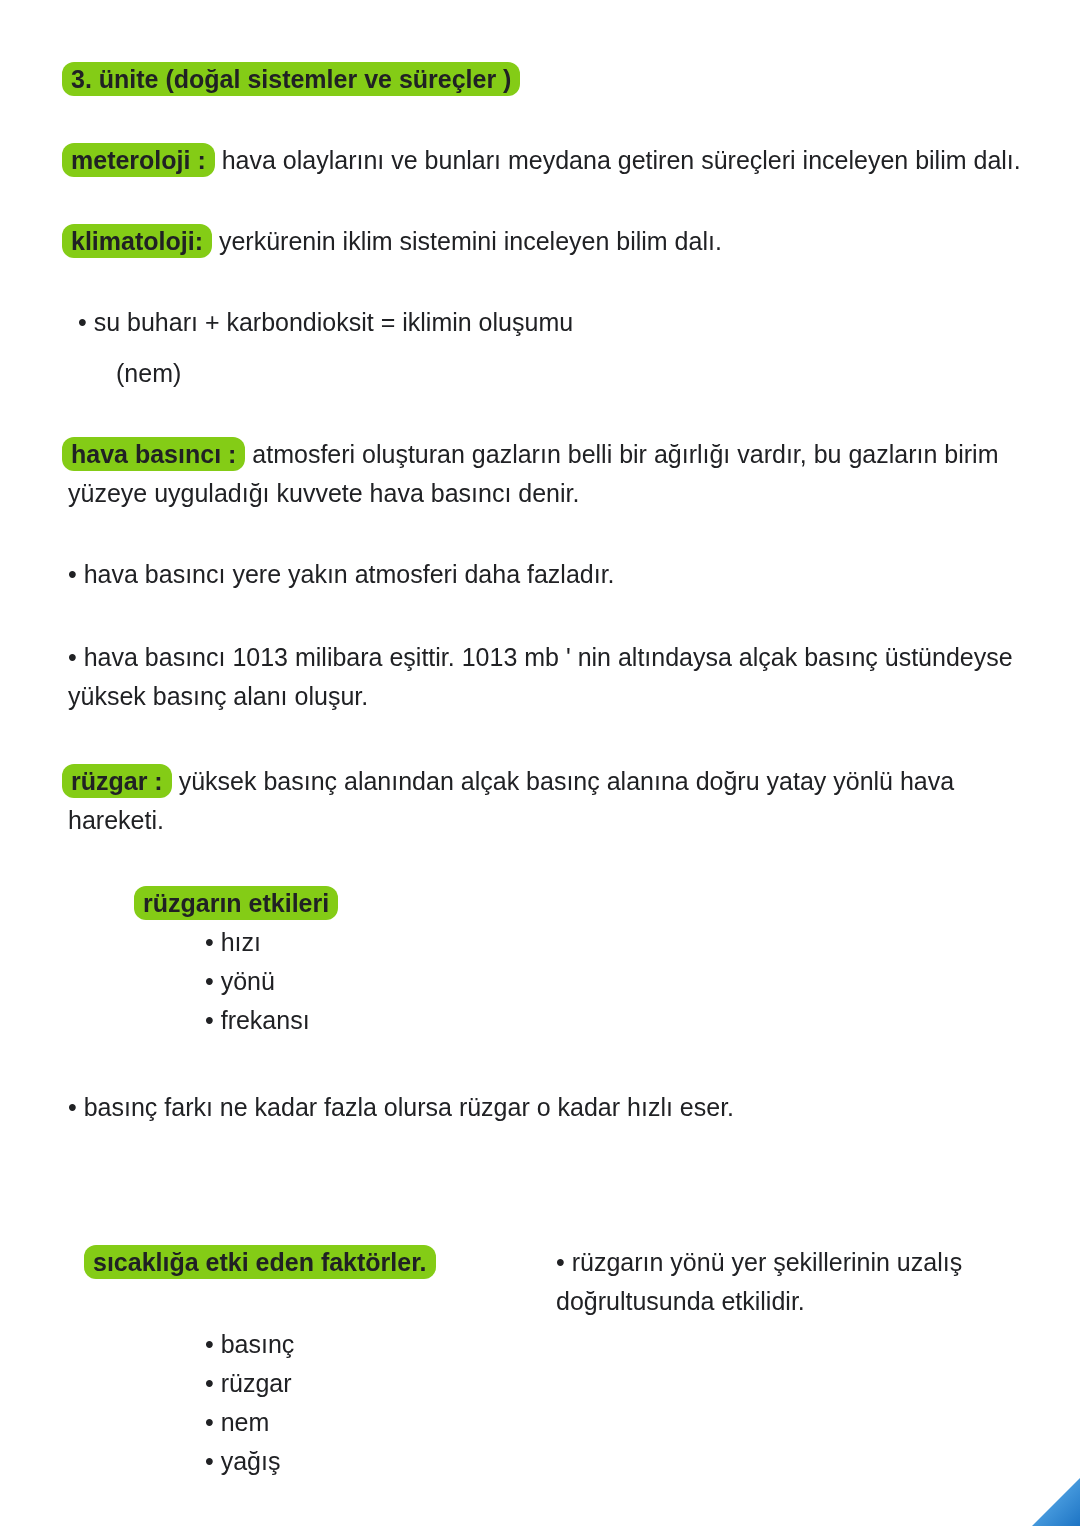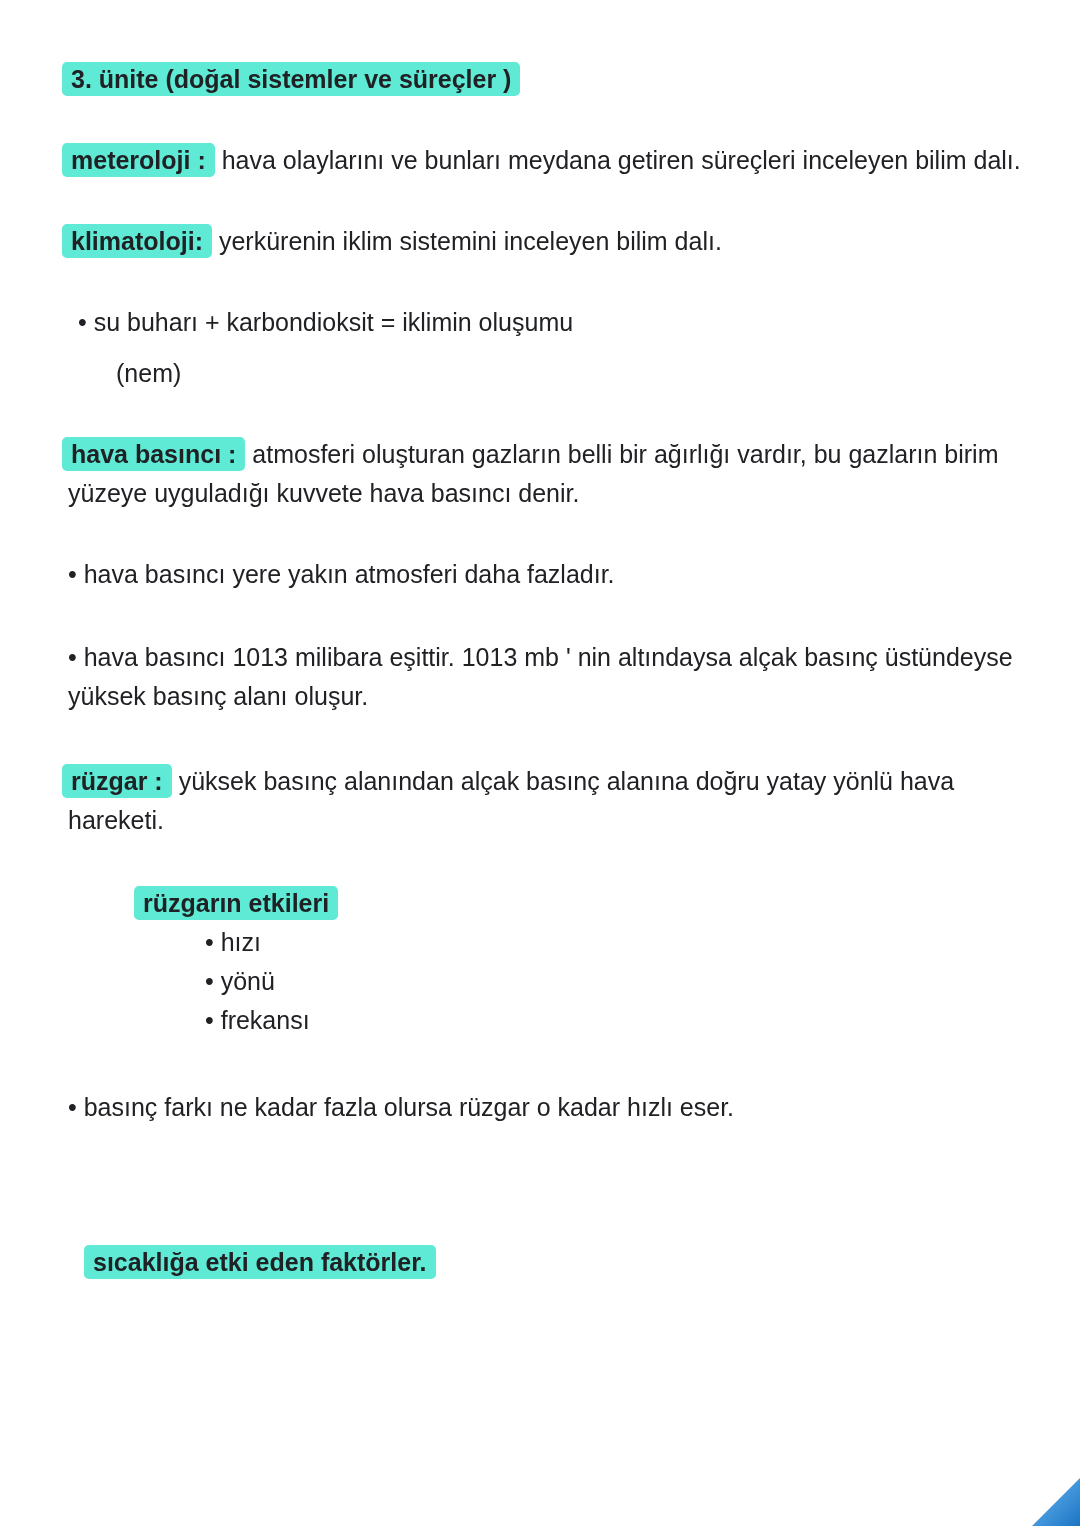--- a/index.html
+++ b/index.html
@@ -17,22 +17,22 @@
     overflow:hidden;
   }
   .content { padding:60px 38px 0 68px; }
   .block { margin-bottom:42px; }
   .mb-4  { margin-bottom:4px; }
   .mb-44 { margin-bottom:44px; }
   .mb-46 { margin-bottom:46px; }
   .mb-48 { margin-bottom:48px; }
   .mb-80 { margin-bottom:116px; }
   .hl {
-    background:#5eead4;
-    border-radius:5px;
+    background:#84cc16;
+    border-radius:12px;
     padding:3px 9px;
     margin-left:-6px;
     box-decoration-break:clone;
     -webkit-box-decoration-break:clone;
   }
   .strong { font-weight:700; }
   .indent-sm { padding-left:10px; }
   .nem-line  { padding-left:38px;margin-top:12px; }
   .etkileri-wrap { padding-left:72px; }
   .list { padding-left:137px; }
@@ -105,19 +105,26 @@
     </div>
 
     <p class="block mb-80">
       <span>• basınç farkı ne kadar fazla olursa rüzgar o kadar hızlı eser.</span>
     </p>
 
     <div class="block mb-4 row">
       <div class="col-left">
         <span class="hl strong">sıcaklığa etki eden faktörler.</span>
       </div>
+      <div class="col-right">• rüzgarın yönü yer şekillerinin uzalış doğrultusunda etkilidir.</div>
     </div>
 
+    <div class="block list">
+      <div>• basınç</div>
+      <div>• rüzgar</div>
+      <div>• nem</div>
+      <div>• yağış</div>
+    </div>
 
   </div>
 
   <div class="corner-triangle"></div>
 </div>
 
 </body></html>

